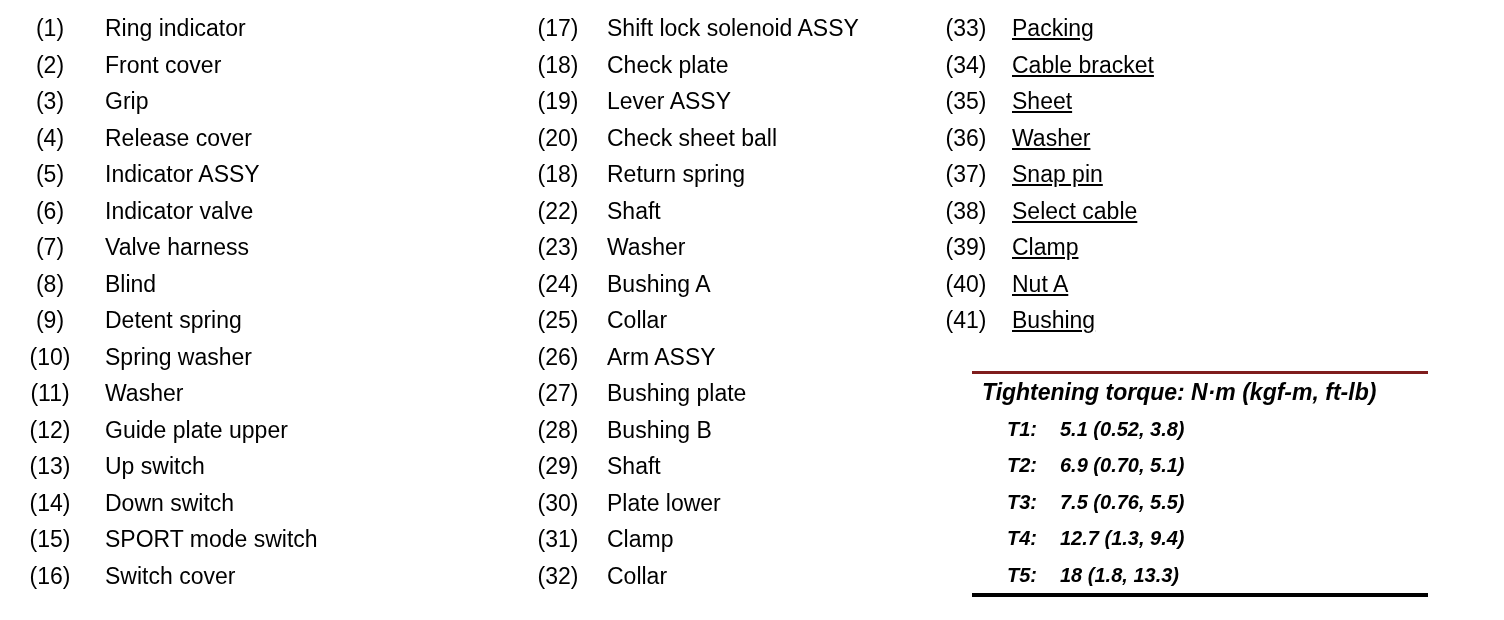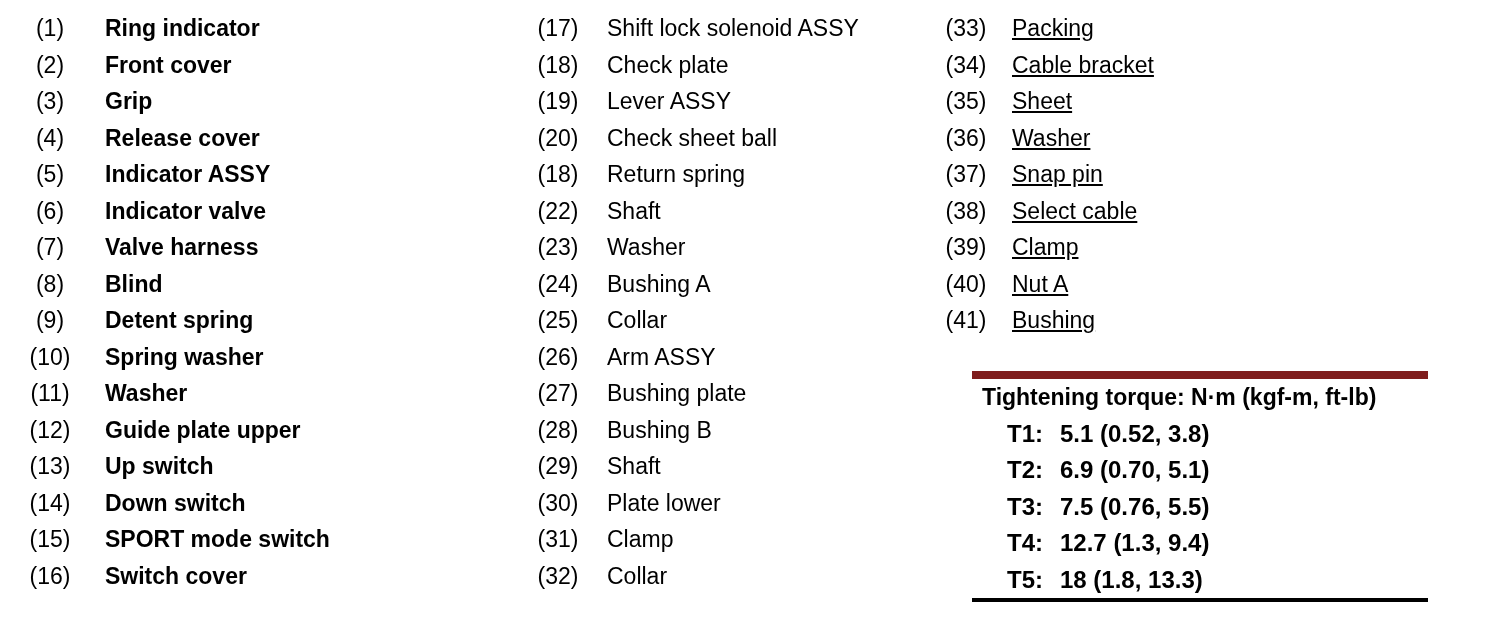--- a/index.html
+++ b/index.html
@@ -31,42 +31,43 @@
     width: 60px;
     text-align: center;
     flex: 0 0 60px;
   }
   .label {
     display: inline-block;
   }
   #col1 { left: 20px; }
   #col2 { left: 528px; }
   #col3 { left: 936px; }
-  #col1 .label { padding-left: 25px; font-weight: bold; }
+  #col1 .label { padding-left: 25px; }
   #col2 .label { padding-left: 19px; }
   #col3 .label { padding-left: 16px; text-decoration: underline; }
 
   .torque {
     position: absolute;
     left: 972px;
     top: 371px;
     width: 456px;
-    border-top: 8px solid #7f1d1d;
+    border-top: 3px solid #7f1d1d;
     border-bottom: 4px solid #000000;
+    font-style: italic;
     font-weight: bold;
   }
   .torque-title {
     font-size: 23px;
     line-height: 36.5px;
     padding-left: 10px;
     white-space: nowrap;
   }
   .torque-row {
     display: flex;
-    font-size: 24px;
+    font-size: 20px;
     line-height: 36.5px;
     white-space: nowrap;
   }
   .torque-label {
     display: inline-block;
     margin-left: 35px;
     width: 53px;
     flex: 0 0 53px;
   }
   .torque-value {

